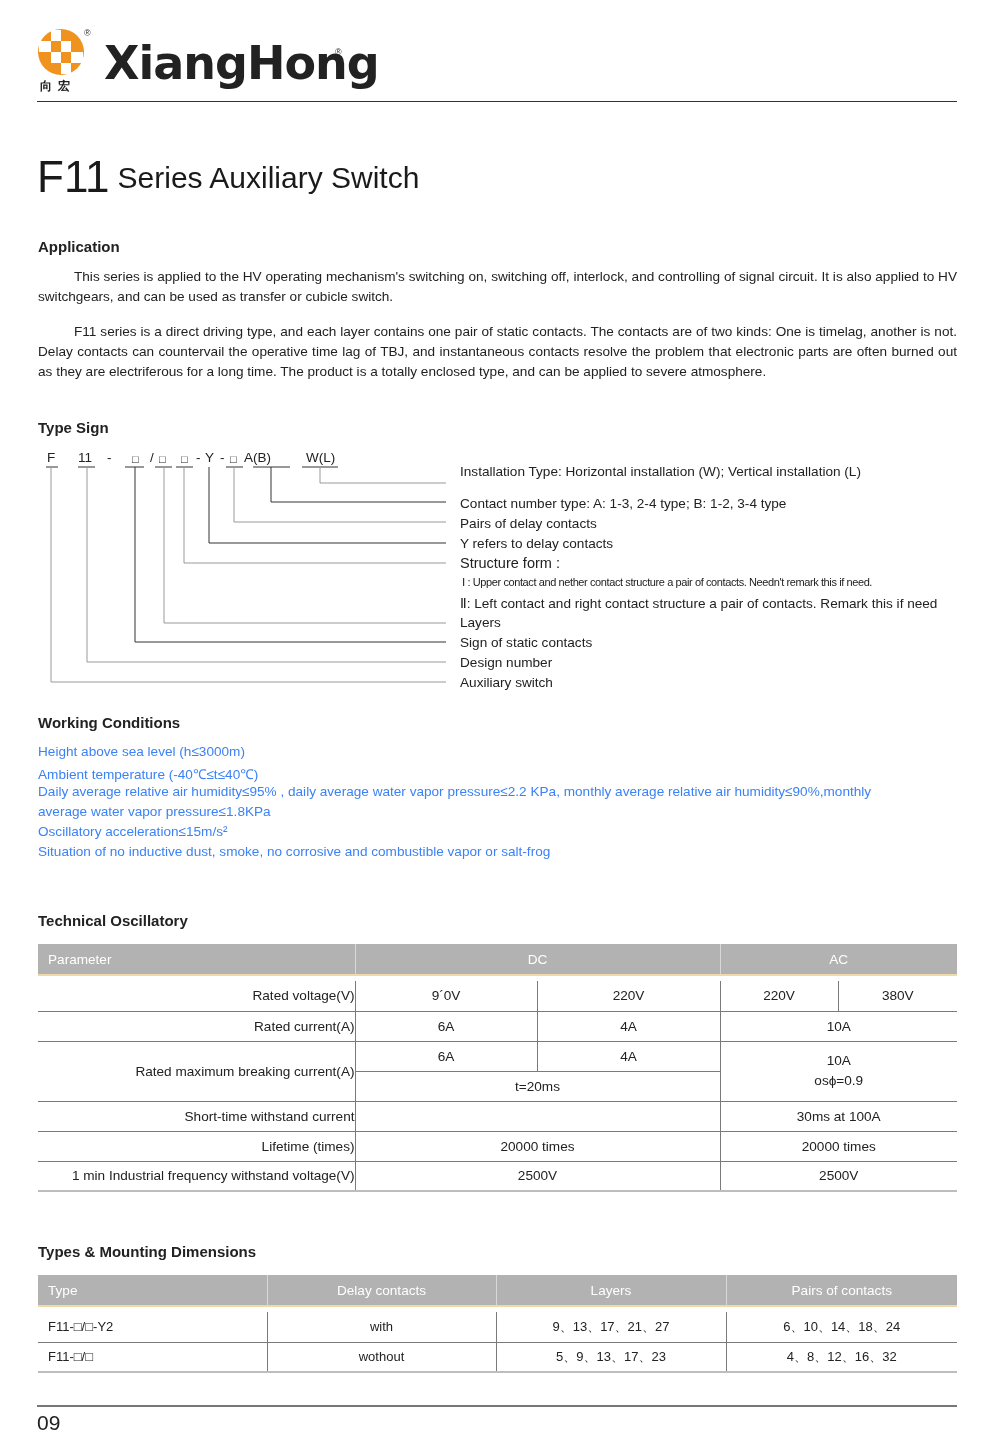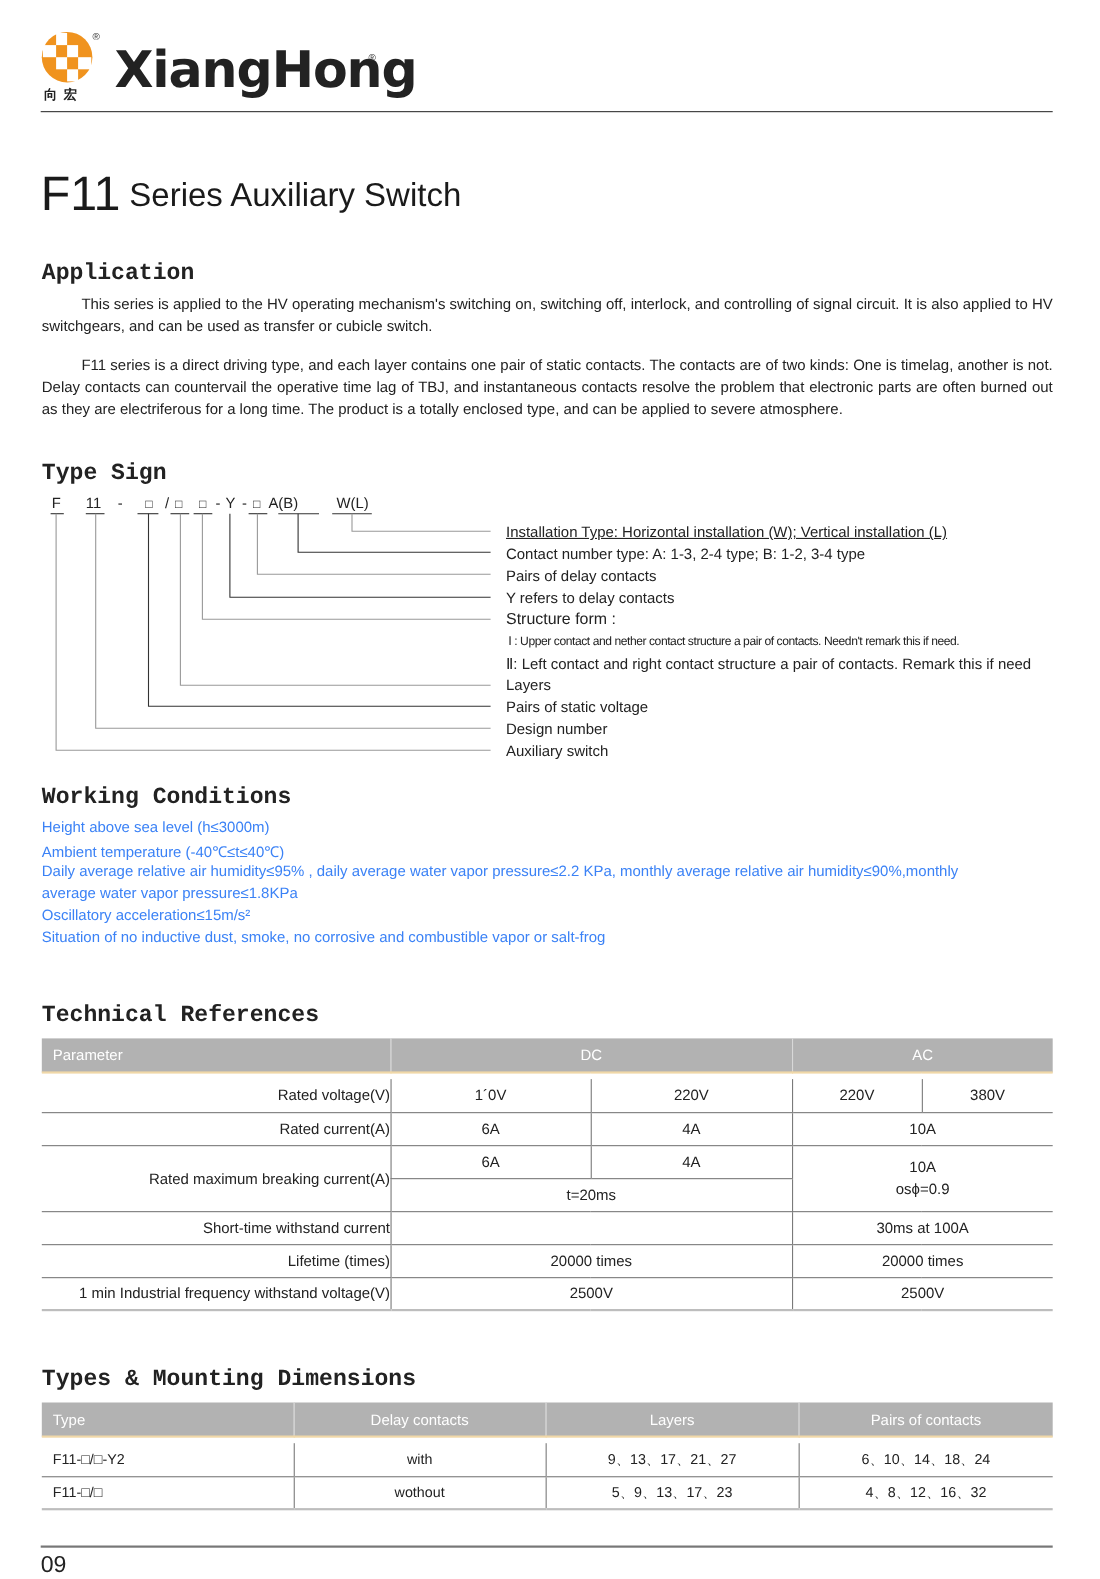--- a/index.html
+++ b/index.html
@@ -13,21 +13,21 @@
   .logo-reg-small { left: 84px; top: 28px; font-size: 9px; color: #333; }
   .logo-cn { left: 40px; top: 78px; font-size: 12px; font-weight: bold; color: #222; letter-spacing: 6px; }
   .logo-text { left: 104px; top: 36px; font-size: 46px; font-weight: bold; color: #222; letter-spacing: -1px; font-family: "DejaVu Sans", sans-serif; }
   .logo-reg { left: 335px; top: 47px; font-size: 9px; color: #333; }
   .header-rule { left: 37px; top: 101px; width: 920px; height: 1px; background: #333; }
 
   
   .title { left: 37px; top: 152px; font-size: 30px; color: #1a1a1a; white-space: nowrap; }
   .title .series-code { font-size: 44px; vertical-align: -4px; margin-right: 8px; }
 
-  .section-h { font-size: 21px; font-weight: bold; color: #222; font-family: Liberation Mono, monospace; }
+  .section-h { font-size: 15px; font-weight: bold; color: #222; }
   .para { font-size: 13.6px; line-height: 20px; color: #222; text-align: justify; width: 919px; left: 38px; }
   .para .indent { display: inline-block; width: 36px; }
 
   
   .ts-code { top: 450px; font-size: 13.5px; color: #222; }
   .ts-label { left: 460px; font-size: 13.6px; color: #222; white-space: nowrap; }
   .ts-label.small { font-size: 11px; letter-spacing: -0.4px; left: 462px; }
 
   
   .wc-line { left: 38px; font-size: 13.6px; color: #3b82f6; white-space: nowrap; }
@@ -125,41 +125,41 @@
     <polyline points="164,27 164,183 446,183" stroke="#999"></polyline>
 
     <polyline points="135,27 135,202 446,202" stroke="#333"></polyline>
 
     <polyline points="87,27 87,222 446,222" stroke="#999"></polyline>
 
     <polyline points="51,27 51,242 446,242" stroke="#999"></polyline>
   </g>
 </svg>
 
-<div class="abs ts-label" style="top:476px;text-decoration:underline;">Installation Type: Horizontal installation (W); Vertical installation (L)</div>
+<div class="abs ts-label" style="top:464px;">Installation Type: Horizontal installation (W); Vertical installation (L)</div>
 <div class="abs ts-label" style="top:496px;">Contact number type: A: 1-3, 2-4 type; B: 1-2, 3-4 type</div>
 <div class="abs ts-label" style="top:516px;">Pairs of delay contacts</div>
 <div class="abs ts-label" style="top:536px;">Y refers to delay contacts</div>
 <div class="abs ts-label" style="top:555px; font-size:14.5px;">Structure form :</div>
 <div class="abs ts-label small" style="top:576px;">Ⅰ : Upper contact and nether contact structure a pair of contacts. Needn't remark this if need.</div>
 <div class="abs ts-label" style="top:595px;">Ⅱ: Left contact and right contact structure a pair of contacts. Remark this if need</div>
 <div class="abs ts-label" style="top:615px;">Layers</div>
-<div class="abs ts-label" style="top:635px;">Pairs of static voltage</div>
+<div class="abs ts-label" style="top:635px;">Sign of static contacts</div>
 <div class="abs ts-label" style="top:655px;">Design number</div>
 <div class="abs ts-label" style="top:675px;">Auxiliary switch</div>
 
 <div class="abs section-h" style="left:38px; top:714px;">Working Conditions</div>
 <div class="abs wc-line" style="top:744px;">Height above sea level (h≤3000m)</div>
 <div class="abs wc-line" style="top:764px;">Ambient temperature (-40℃≤t≤40℃)</div>
 <div class="abs wc-line" style="top:784px;">Daily average relative air humidity≤95% , daily average water vapor pressure≤2.2 KPa, monthly average relative air humidity≤90%,monthly</div>
 <div class="abs wc-line" style="top:804px;">average water vapor pressure≤1.8KPa</div>
 <div class="abs wc-line" style="top:824px;">Oscillatory acceleration≤15m/s²</div>
 <div class="abs wc-line" style="top:844px;">Situation of no inductive dust, smoke, no corrosive and combustible vapor or salt-frog</div>
 
-<div class="abs section-h" style="left:38px; top:912px;">Technical References</div>
+<div class="abs section-h" style="left:38px; top:912px;">Technical Oscillatory</div>
 
 <table class="tech">
   <colgroup>
     <col style="width:317px">
       <col style="width:182px">
       <col style="width:183px">
       <col style="width:118px">
       <col style="width:119px">
   </colgroup>
   <thead>
@@ -168,21 +168,21 @@
       <th colspan="2">DC</th>
       <th colspan="2">AC</th>
     </tr>
   </thead>
   <tbody>
     <tr class="spacer">
         <td colspan="5" style="border-left:none;border-bottom:none;"></td>
       </tr>
     <tr>
       <td class="param">Rated voltage(V)</td>
-      <td>1´0V</td>
+      <td>9´0V</td>
       <td>220V</td>
       <td>220V</td>
       <td>380V</td>
     </tr>
     <tr>
       <td class="param">Rated current(A)</td>
       <td>6A</td>
       <td>4A</td>
       <td colspan="2">10A</td>
     </tr>

